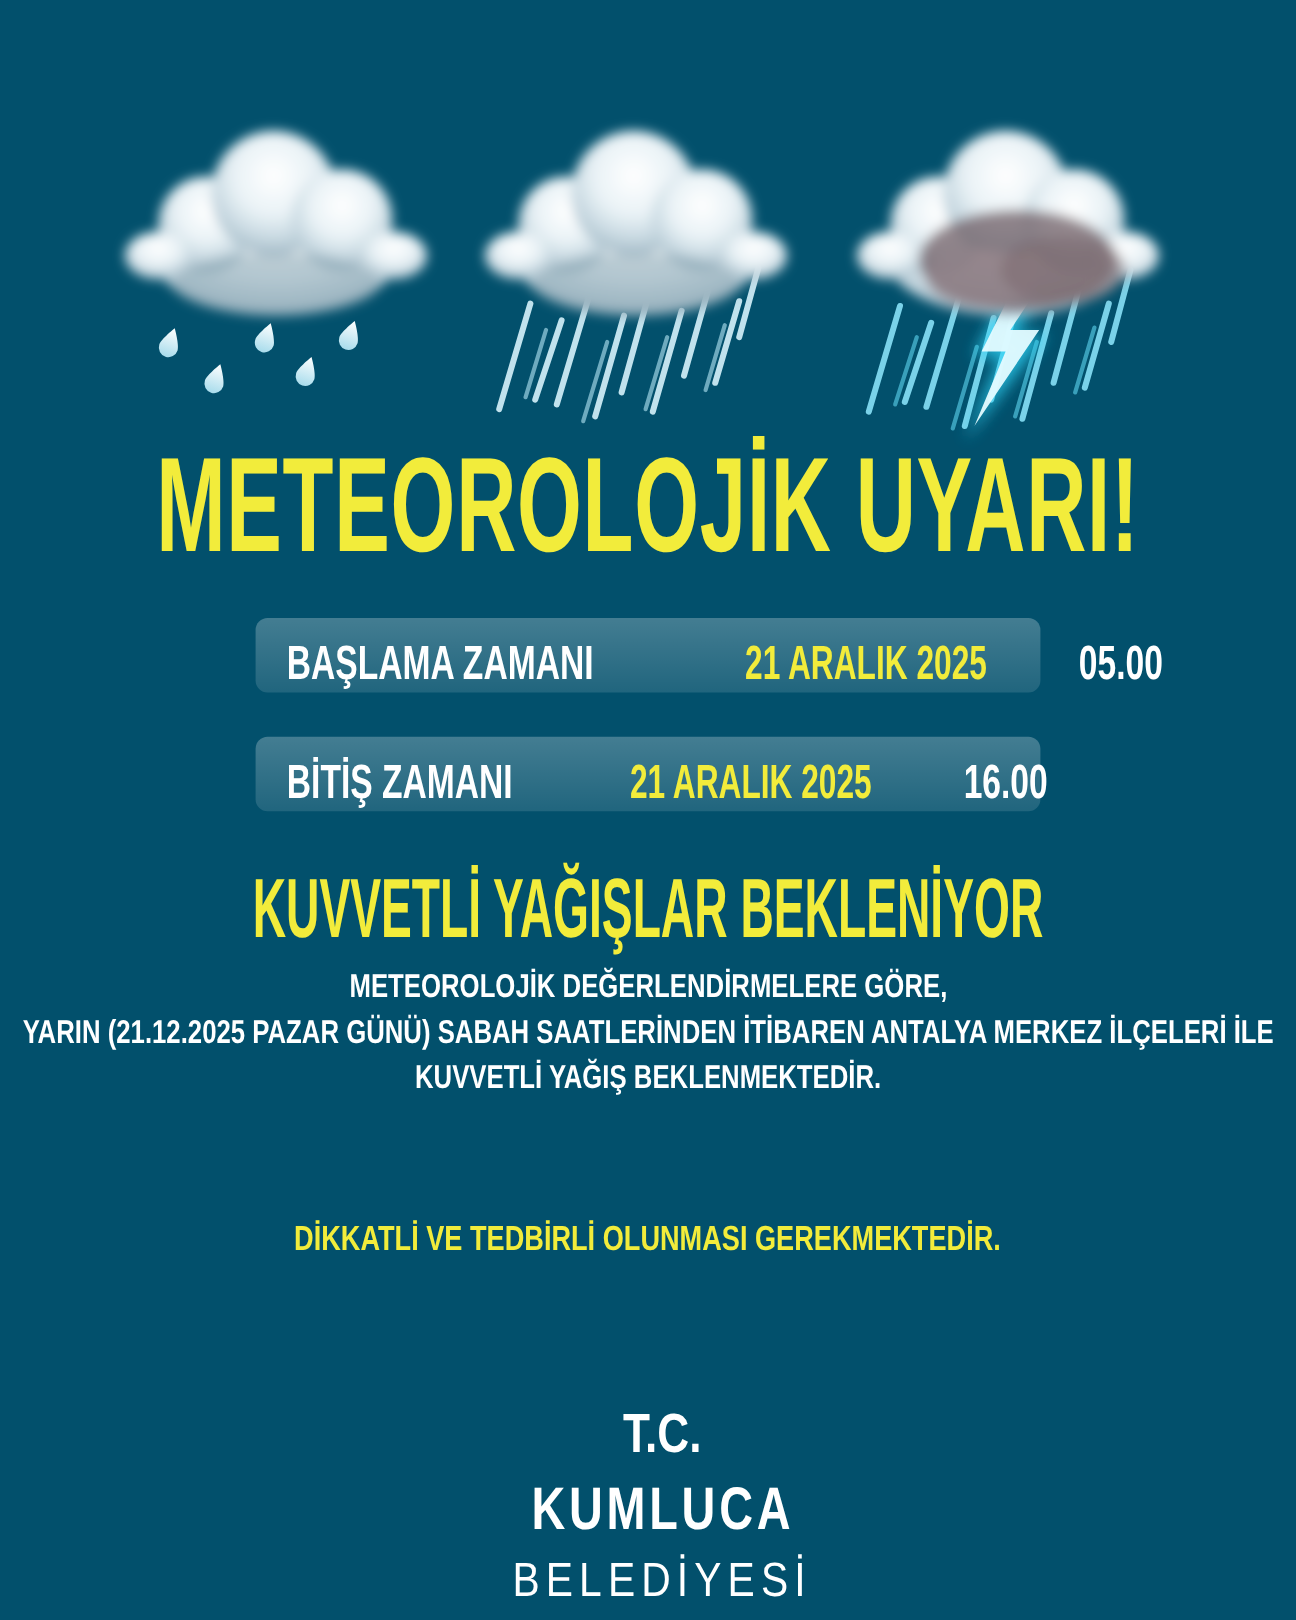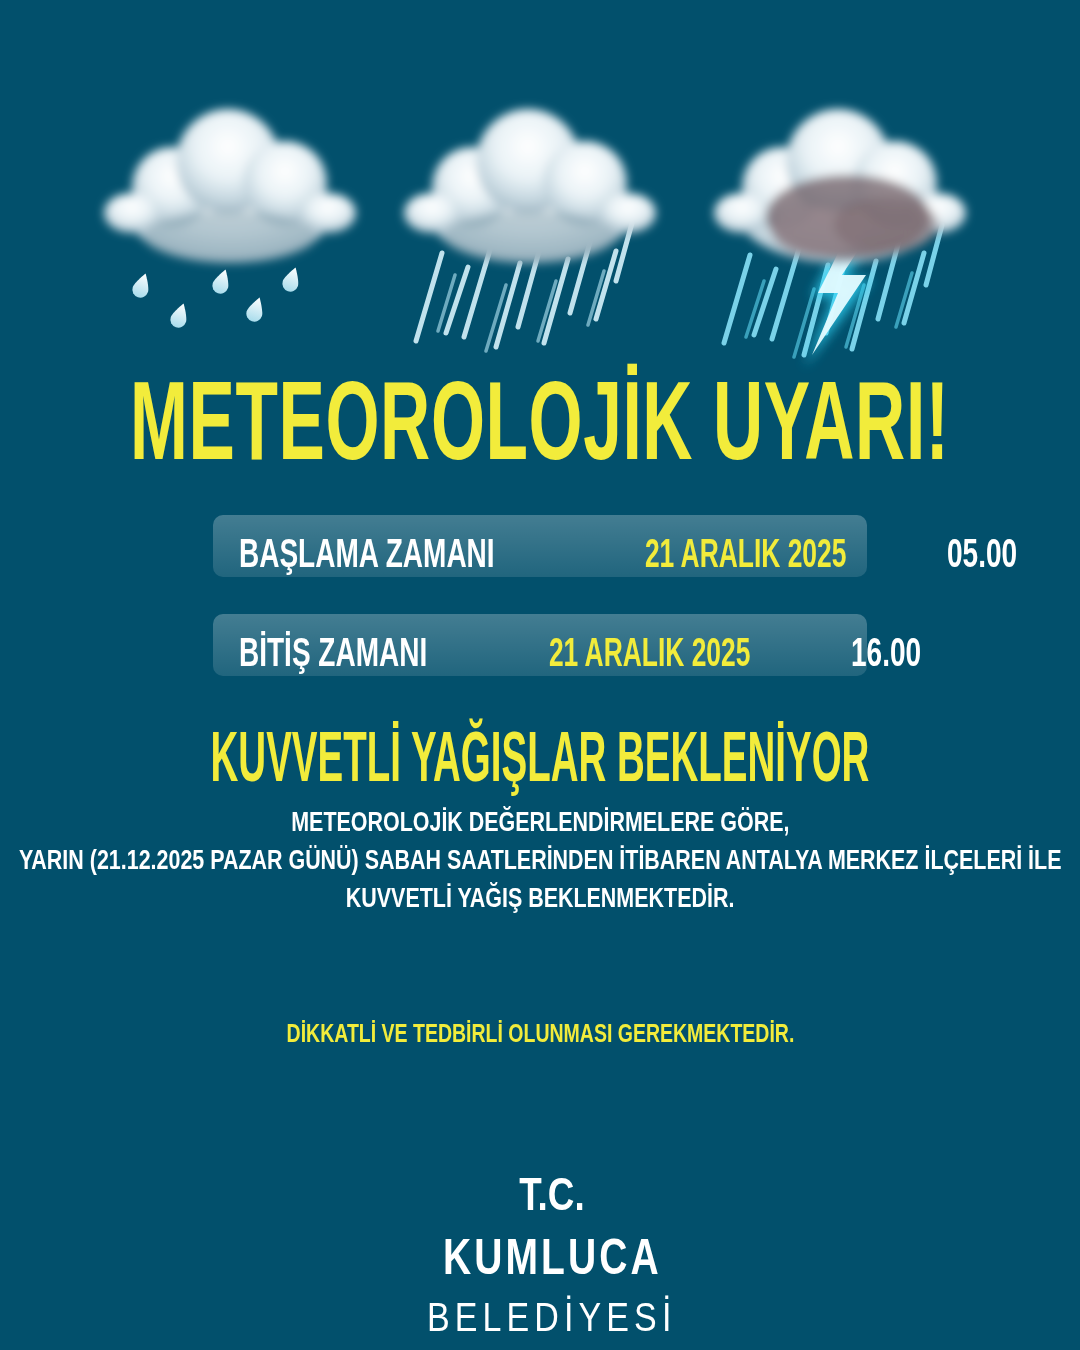--- a/index.html
+++ b/index.html
@@ -31,38 +31,38 @@
     font-size:112px;line-height:116px;font-weight:700;letter-spacing:1px;}
   .title .cx{--sx:.62;}
 
   
   .schedule{position:absolute;top:488px;left:213px;width:654px;}
   .srow{
     height:62px;margin-bottom:37px;border-radius:10px;
     background:linear-gradient(180deg, rgba(255,255,255,.26), rgba(255,255,255,.12));
     display:grid;grid-template-columns:1fr 235px 130px;align-items:center;
     padding:16px 26px;box-sizing:border-box;
-    font-size:40px;font-weight:700;gap:24px;
+    font-size:40px;font-weight:700;
   }
   .srow .lbl{justify-self:start;--sx:.7;}
   .srow .dt{justify-self:center;--sx:.66;}
   .srow .tm{justify-self:end;--sx:.7;}
 
   
   .subtitle{position:absolute;top:694px;left:0;width:1080px;
     font-size:70px;line-height:72px;font-weight:700;}
   .subtitle .cx{--sx:.55;}
 
   
   .para{position:absolute;left:0;width:1080px;font-size:27.5px;font-weight:700;}
   .para .cline{height:38px;align-items:center;}
   .para .cx{--sx:.78;}
   .para1{top:776px;}
   .para2{top:978px;}
-  .warnline{margin-top:9px;font-size:25px;justify-content:center;}
+  .warnline{margin-top:9px;font-size:29px;justify-content:center;}
 
   
   .footer{position:absolute;top:1140px;left:12px;width:1080px;text-align:center;}
   .f-tc{font-size:46px;font-weight:700;}
   .f-tc .cx{--sx:.8;}
   .f-kumluca{margin-top:7px;font-size:50px;font-weight:700;letter-spacing:4px;}
   .f-kumluca .cx{--sx:.78;}
   .f-belediyesi{margin-top:9px;font-size:40px;font-weight:500;letter-spacing:6px;}
   .f-belediyesi .cx{--sx:.85;}
 </style>

